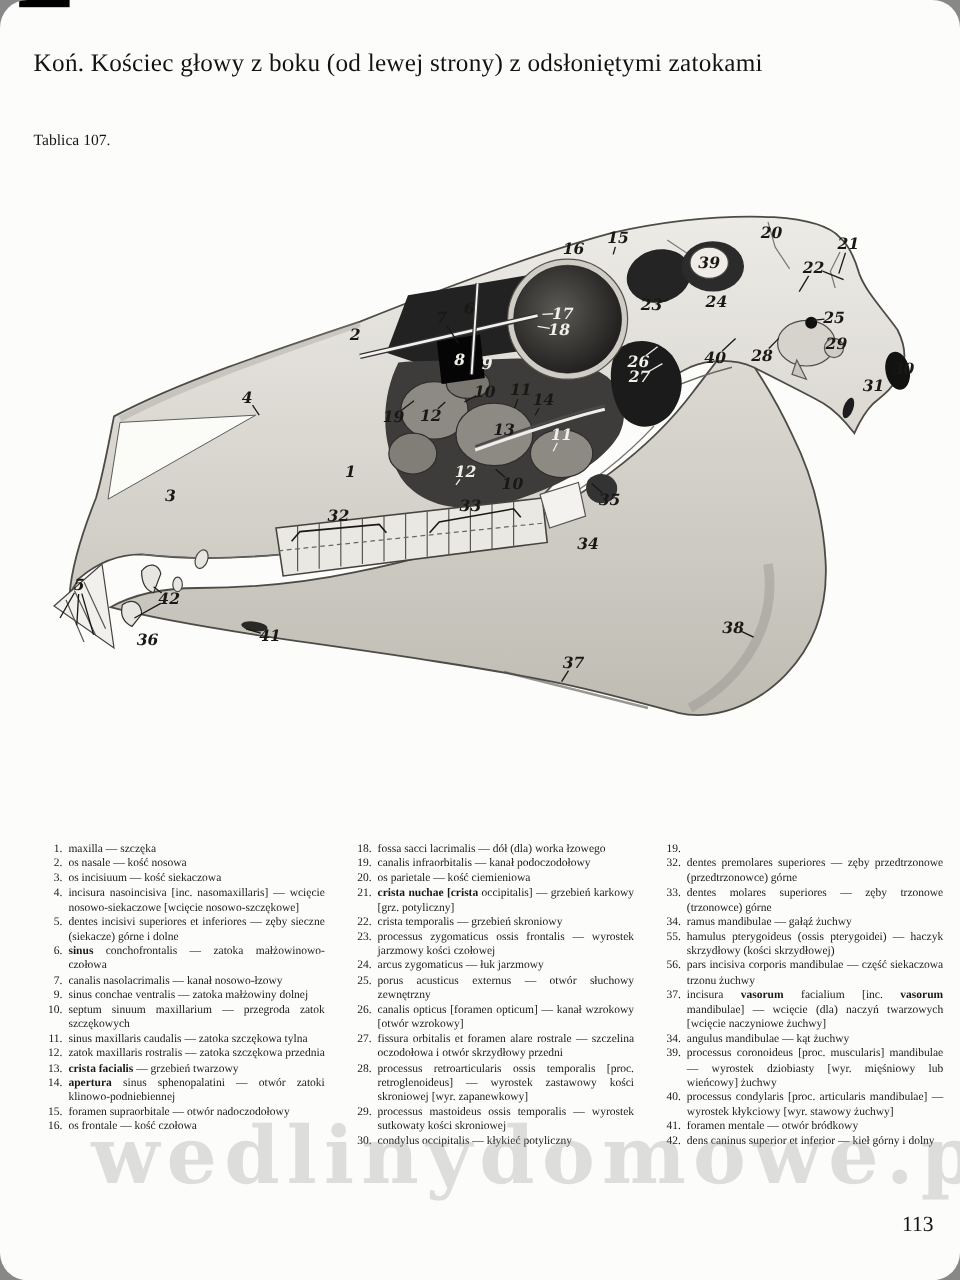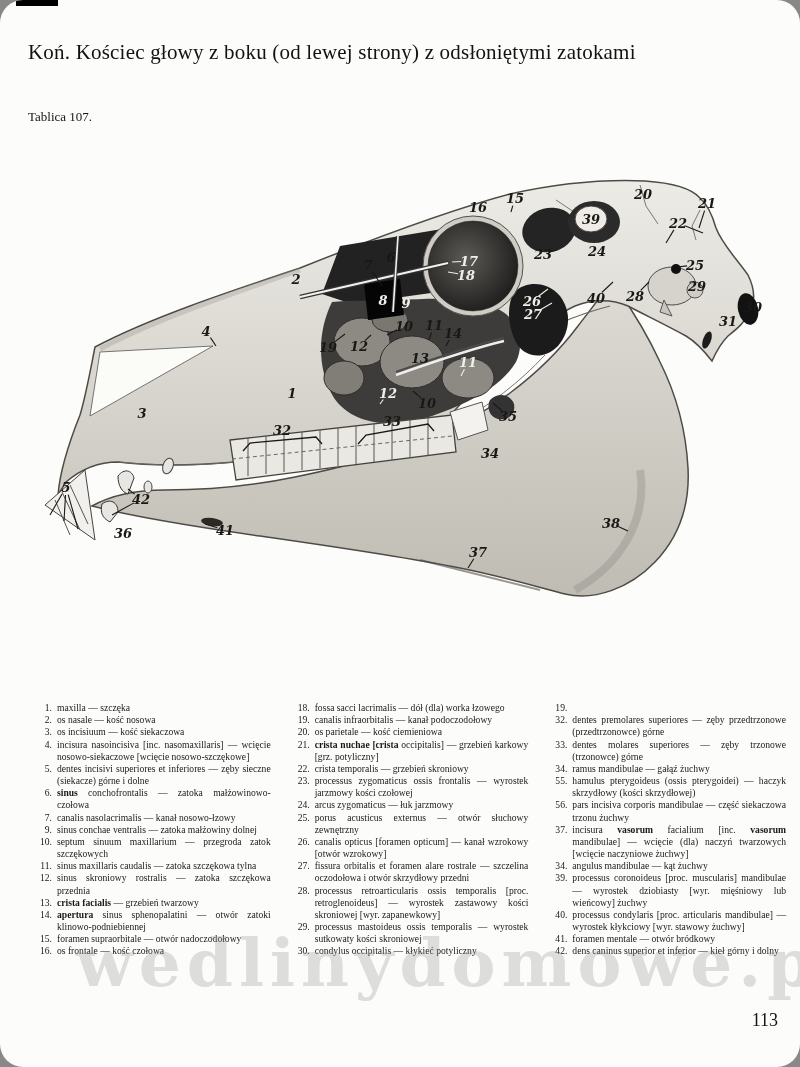--- a/index.html
+++ b/index.html
@@ -283,21 +283,21 @@
         <div class="legend-item">
           <span class="li-num">10.</span>
           <span class="li-text"><span class="latin">septum sinuum maxillarium</span> — <span>przegroda zatok szczękowych</span></span>
         </div>
         <div class="legend-item">
           <span class="li-num">11.</span>
           <span class="li-text"><span class="latin">sinus maxillaris caudalis</span> — <span>zatoka szczękowa tylna</span></span>
         </div>
         <div class="legend-item">
           <span class="li-num">12.</span>
-          <span class="li-text"><span class="latin">sinus skroniowy rostralis</span> — <span>zatoka szczękowa przednia</span></span>
+          <span class="li-text"><span class="latin">zatok maxillaris rostralis</span> — <span>zatoka szczękowa przednia</span></span>
         </div>
         <div class="legend-item">
           <span class="li-num">13.</span>
           <span class="li-text"><span class="latin"><b>crista facialis</b></span> — <span>grzebień twarzowy</span></span>
         </div>
         <div class="legend-item">
           <span class="li-num">14.</span>
           <span class="li-text"><span class="latin"><b>apertura</b> sinus sphenopalatini</span> — <span>otwór zatoki klinowo-podniebiennej</span></span>
         </div>
         <div class="legend-item">

